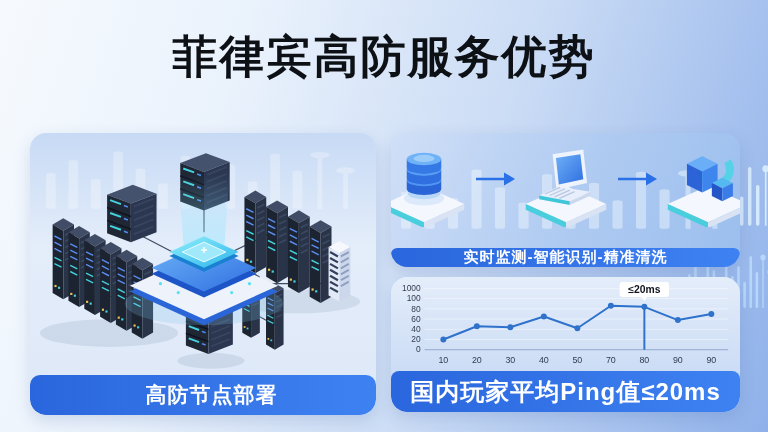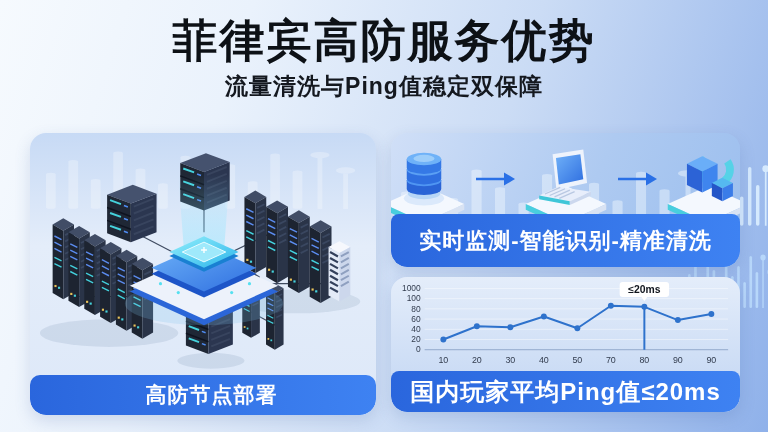--- a/index.html
+++ b/index.html
@@ -2,37 +2,37 @@
 <html><head>
 <meta charset="utf-8">
 <style>
   html,body{margin:0;padding:0;background:#dfe7f3;}
   .stage{
     position:relative;width:768px;height:432px;overflow:hidden;
     font-family:"Liberation Sans","DejaVu Sans",sans-serif;
     background:linear-gradient(108deg,#f6fafe 0%,#eaf2fc 28%,#cbdcf5 60%,#8fb1ea 100%);
   }
   .hdr{position:absolute;top:13px;left:0;right:0;text-align:center;z-index:3;}
-  .title{margin:0;font-size:45px;font-weight:900;color:#0d1116;letter-spacing:2px;line-height:1.25;}
+  .title{margin:16px;font-size:45px;font-weight:900;color:#0d1116;letter-spacing:2px;line-height:1.25;}
   .subtitle{margin:2px 0 0;font-size:23px;font-weight:600;color:#14181f;letter-spacing:1px;}
 
   .panel{position:absolute;border-radius:16px;overflow:hidden;z-index:2;
          box-shadow:0 6px 16px rgba(60,95,160,.18);}
   #p-left{left:30px;top:133px;width:346px;height:282px;
           background:linear-gradient(180deg,#c7daf5 0%,#e4edfa 40%,#dde8f8 100%);}
   #p-tr{left:391px;top:133px;width:349px;height:134px;
         background:linear-gradient(115deg,#d0dff7 0%,#aecaf1 55%,#9bbeee 100%);}
   #p-br{left:391px;top:277px;width:349px;height:135px;
         background:linear-gradient(180deg,#e4edfa 0%,#c1d5f3 100%);}
 
   .caption{position:absolute;left:0;right:0;bottom:0;display:flex;align-items:center;
            justify-content:center;color:#fff;font-weight:bold;letter-spacing:1px;
            background:linear-gradient(90deg,#2a66dd,#3e82f2);}
   #p-left .caption{height:40px;font-size:21px;border-radius:10px 10px 16px 16px;padding-left:17px;}
-  #p-tr   .caption{height:53px;font-size:22px;border-radius:8px 8px 16px 16px;}
+  #p-tr   .caption{height:19px;font-size:15px;border-radius:8px 8px 16px 16px;}
   #p-br   .caption{height:41px;font-size:24px;border-radius:8px 8px 16px 16px;text-align:center;}
 
   .art{position:absolute;left:0;right:0;top:0;bottom:40px;}
   .art svg{display:block;width:100%;height:100%;}
 
   .icons{position:absolute;left:0;right:0;top:0;bottom:35px;display:flex;
          align-items:center;justify-content:center;gap:4px;padding:0 10px;}
   .icons .ic{width:92px;height:88px;flex:0 0 auto;}
   .icons .arrow{width:42px;height:20px;flex:0 0 auto;margin-top:-8px;}
 
@@ -124,21 +124,20 @@
       </svg>
   </div>
   <div class="eq eq-right2">
     <svg viewBox="0 0 98 62" preserveAspectRatio="none">
         <use href="#eq"></use>
       </svg>
   </div>
 
   <header class="hdr">
     <h1 class="title">菲律宾高防服务优势</h1>
-    <p class="subtitle">流量清洗与Ping值稳定双保障</p>
   </header>
 
   <section class="panel" id="p-left">
     <div class="eq eq-left">
       <svg viewBox="0 0 98 62" preserveAspectRatio="none">
           <use href="#eq"></use>
         </svg>
     </div>
     <div class="art">
       <svg viewBox="0 0 350 240">

